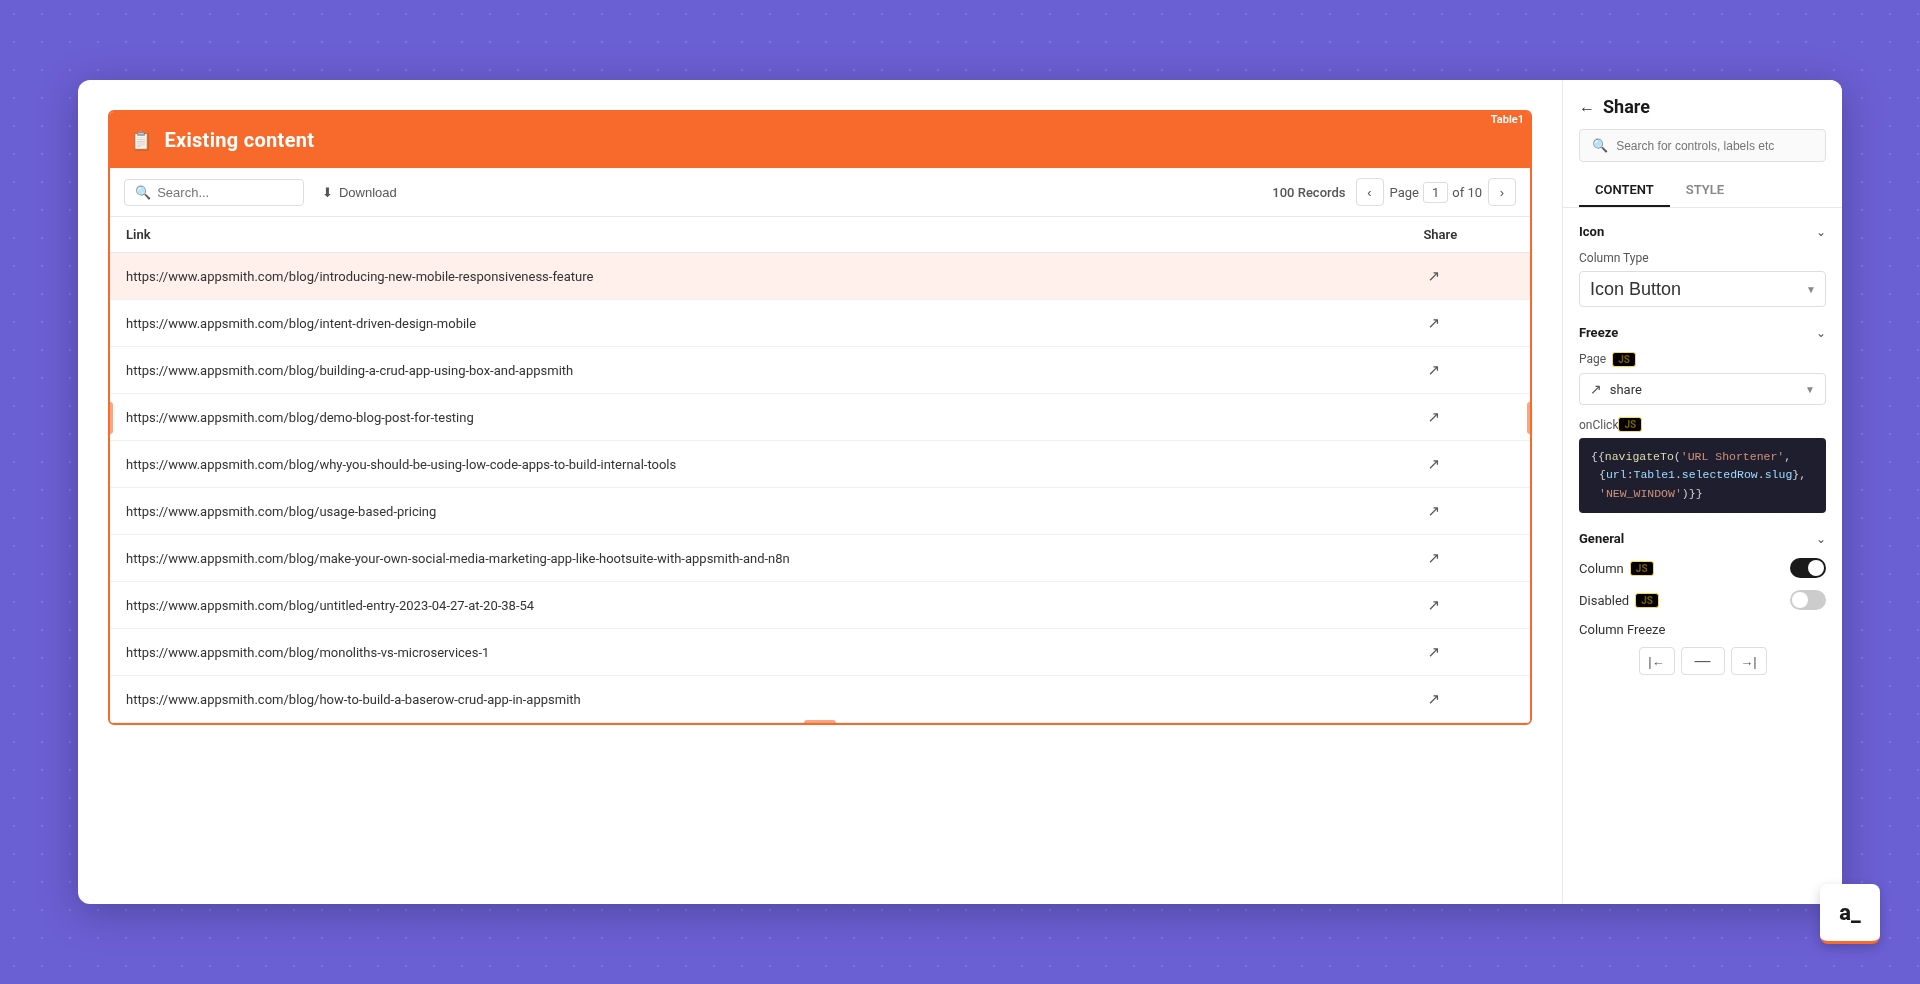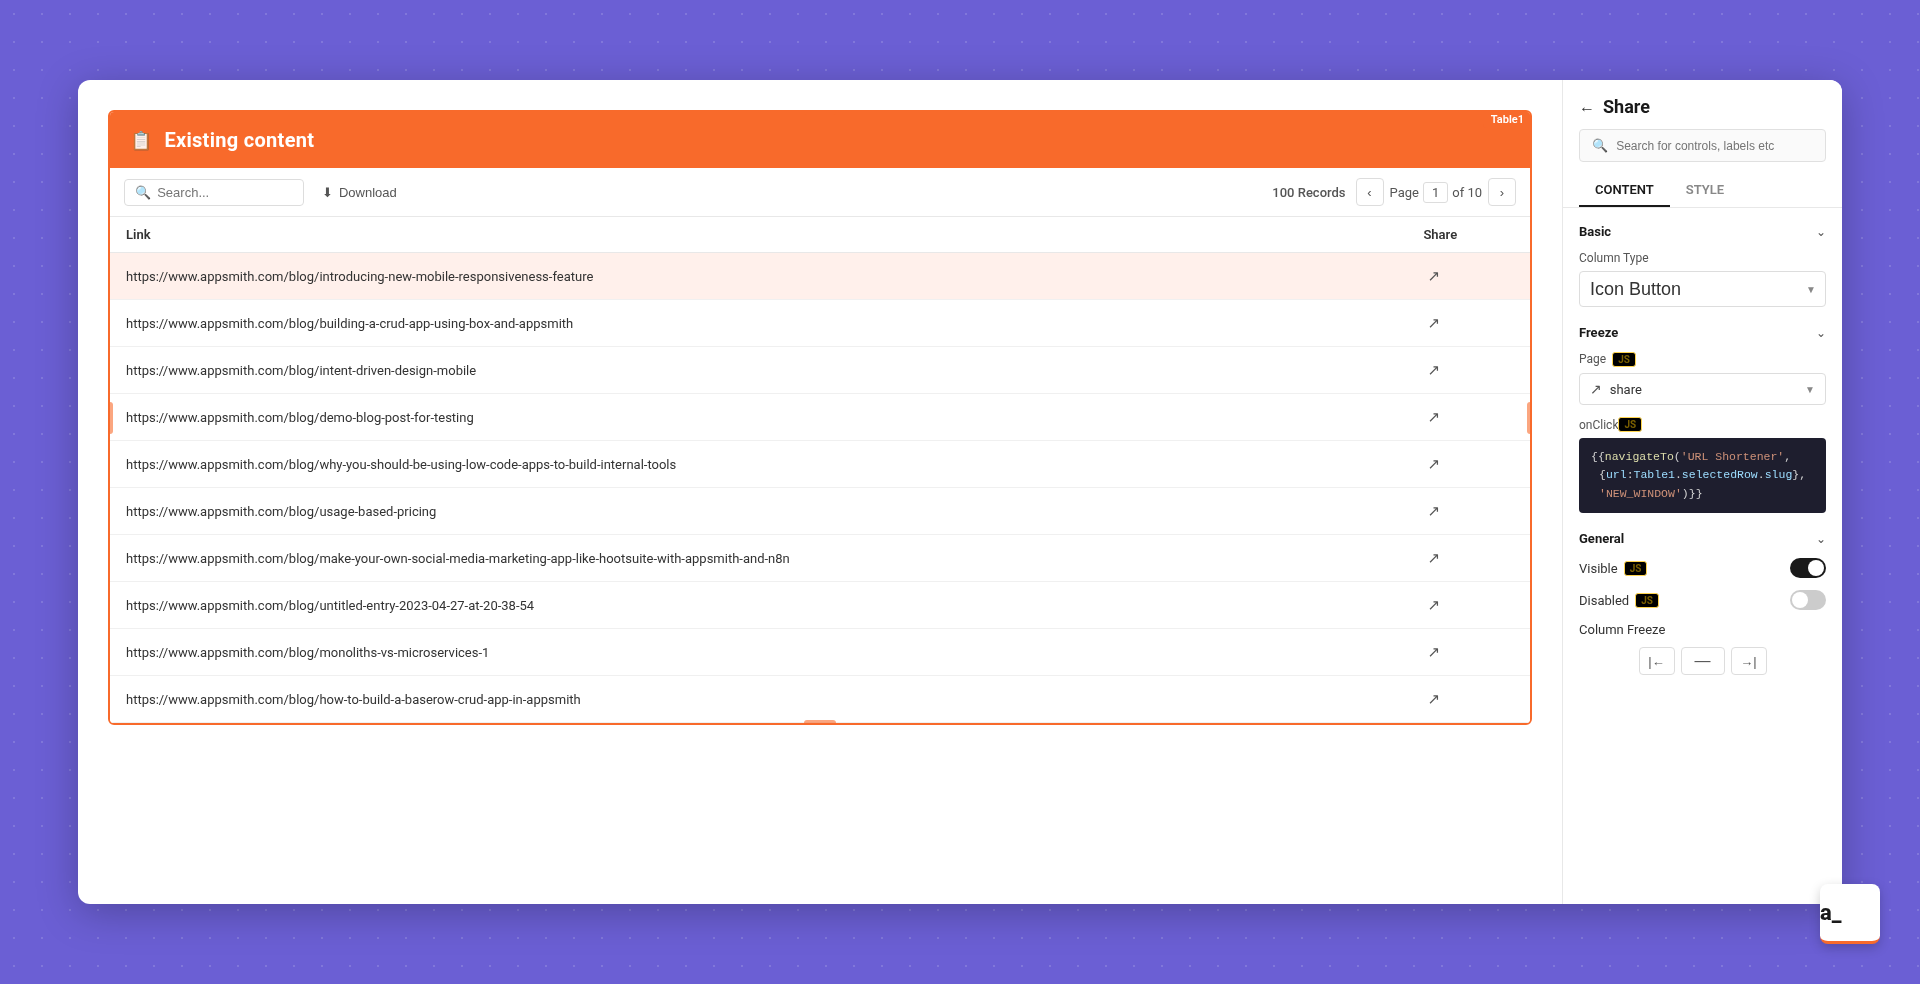--- a/index.html
+++ b/index.html
@@ -480,21 +480,21 @@
     .appsmith-badge {
       position: fixed;
       bottom: 40px;
       right: 40px;
       width: 60px;
       height: 60px;
       background: #fff;
       border-radius: 8px;
       display: flex;
       align-items: center;
-      justify-content: flex-start;
+      justify-content: center;
       font-size: 22px;
       font-weight: 800;
       color: #1a1a1a;
       box-shadow: 0 4px 12px rgba(0,0,0,0.2);
       border-bottom: 3px solid #F86A2B;
     }
   </style>
 </head>
 <body>
 
@@ -543,25 +543,25 @@
             <th>Link</th>
             <th>Share</th>
           </tr>
         </thead>
         <tbody id="table-body">
         <tr style="background: rgb(255, 240, 235);">
               <td>https://www.appsmith.com/blog/introducing-new-mobile-responsiveness-feature</td>
               <td><button class="share-icon-btn">↗</button></td>
             </tr>
             <tr>
+              <td>https://www.appsmith.com/blog/intent-driven-design-mobile</td>
+              <td><button class="share-icon-btn">↗</button></td>
+            </tr>
+            <tr>
               <td>https://www.appsmith.com/blog/building-a-crud-app-using-box-and-appsmith</td>
-              <td><button class="share-icon-btn">↗</button></td>
-            </tr>
-            <tr>
-              <td>https://www.appsmith.com/blog/intent-driven-design-mobile</td>
               <td><button class="share-icon-btn">↗</button></td>
             </tr>
             <tr>
               <td>https://www.appsmith.com/blog/demo-blog-post-for-testing</td>
               <td><button class="share-icon-btn">↗</button></td>
             </tr>
             <tr>
               <td>https://www.appsmith.com/blog/why-you-should-be-using-low-code-apps-to-build-internal-tools</td>
               <td><button class="share-icon-btn">↗</button></td>
             </tr>
@@ -607,21 +607,21 @@
       <div class="panel-tabs">
         <div class="panel-tab active">CONTENT</div>
         <div class="panel-tab">STYLE</div>
       </div>
     </div>
 
     <div class="panel-body">
 
       <div class="panel-section">
         <div class="panel-section-header">
-          <span class="panel-section-title">Basic</span>
+          <span class="panel-section-title">Icon</span>
           <span class="chevron-icon">⌄</span>
         </div>
         <div class="field-label">
           <span>Column Type</span>
         </div>
         <div class="field-select-wrapper">
           <select>
             <option>Icon Button</option>
             <option>Button</option>
             <option>Text</option>
@@ -660,21 +660,21 @@
       </div>
 
       <div class="panel-section general-section">
         <div class="panel-section-header">
           <span class="panel-section-title">General</span>
           <span class="chevron-icon">⌄</span>
         </div>
 
         <div class="toggle-row">
           <div class="toggle-label">
-            <span>Visible</span>
+            <span>Column</span>
             <span class="js-badge">JS</span>
           </div>
           <div class="toggle on"></div>
         </div>
 
         <div class="toggle-row">
           <div class="toggle-label">
             <span>Disabled</span>
             <span class="js-badge">JS</span>
           </div>

